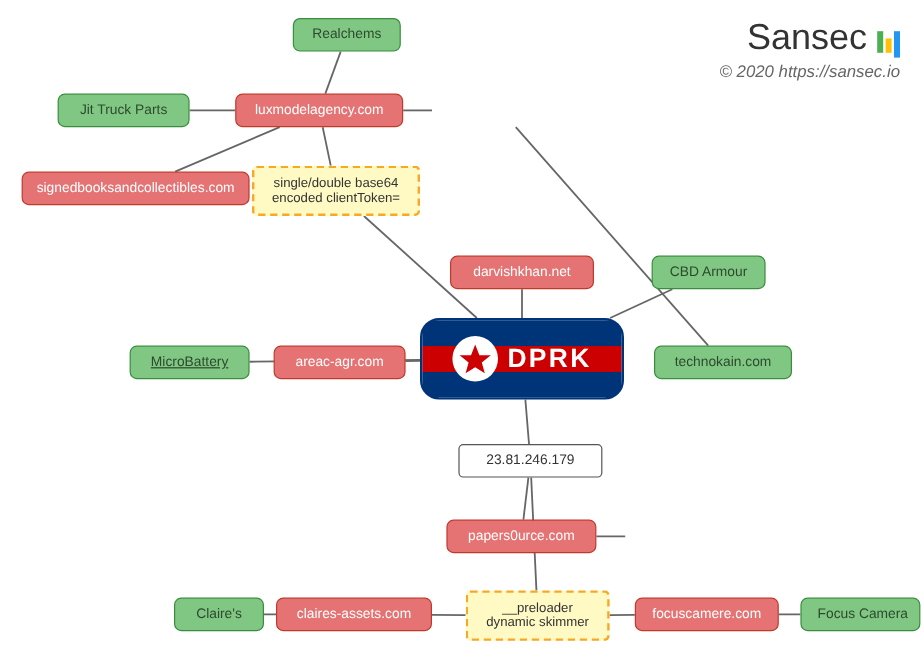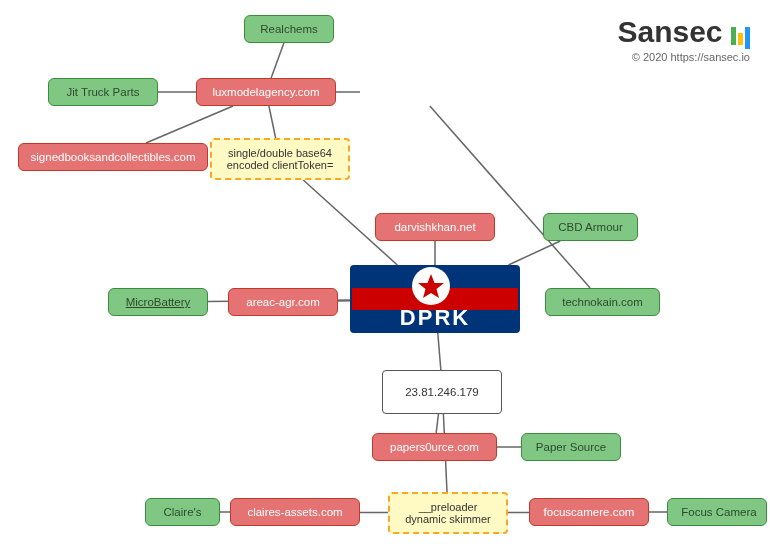--- a/index.html
+++ b/index.html
@@ -61,26 +61,25 @@
       color: #333;
       border-radius: 4px;
     }
     .node-dprk {
       background: linear-gradient(to bottom, #003478 0%, #003478 33%, #cc0001 33%, #cc0001 67%, #003478 67%, #003478 100%);
       border: 2px solid #003478;
       color: #fff;
       font-size: 22px;
       font-weight: bold;
       letter-spacing: 2px;
-      border-radius: 4px;
+      border-radius: 16px;
       padding: 0;
       display: flex;
       align-items: center;
-      justify-content: flex-start;
-      flex-direction: column;
+      justify-content: center;
     }
     .dprk-star {
       width: 38px;
       height: 38px;
       background: #fff;
       border-radius: 50%;
       display: flex;
       align-items: center;
       justify-content: center;
       margin-right: 8px;
@@ -92,36 +91,37 @@
     }
     
     #sansec-logo {
       position: absolute;
       top: 15px;
       right: 20px;
       text-align: right;
     }
     #sansec-logo .logo-text {
       font-size: 30px;
-      font-weight: bold;
+      font-weight: normal;
       color: #333;
     }
     #sansec-logo .logo-bar {
       display: inline-flex;
       gap: 2px;
       margin-left: 4px;
       vertical-align: middle;
     }
     #sansec-logo .bar1 { width: 5px; height: 18px; background: #4caf50; display: inline-block; }
     #sansec-logo .bar2 { width: 5px; height: 12px; background: #ffc107; display: inline-block; margin-top: 6px; }
     #sansec-logo .bar3 { width: 5px; height: 22px; background: #2196f3; display: inline-block; }
     #sansec-logo .logo-sub {
-      font-size: 11px;
+      font-size: 14px;
       color: #666;
       margin-top: 2px;
+      font-style: italic;
     }
   </style>
 </head>
 <body>
 
 <div id="diagram">
 
   <div id="sansec-logo">
     <div>
       <span class="logo-text">Sansec</span>
@@ -186,28 +186,25 @@
       <div class="dprk-star">
         <svg viewBox="0 0 28 28">
           <polygon points="14,2 17.5,11 27,11 19.5,17 22,26 14,21 6,26 8.5,17 1,11 10.5,11" fill="#cc0001"></polygon>
         </svg>
       </div>
       <span>DPRK</span>
     </div>
     <div class="node node-green" style="left: 545px; top: 288px; width: 115px; height: 28px;">
       <span style="white-space: pre-line; text-align: center;">technokain.com</span>
     </div>
-    <div class="node node-white" style="left: 382px; top: 370px; width: 120px; height: 44px;">
+    <div class="node node-white" style="left: 382px; top: 370px; width: 120px; height: 28px;">
       <span style="white-space: pre-line; text-align: center;">23.81.246.179</span>
     </div>
     <div class="node node-red" style="left: 372px; top: 433px; width: 125px; height: 28px;">
       <span style="white-space: pre-line; text-align: center;">papers0urce.com</span>
-    </div>
-    <div class="node node-green" style="left: 521px; top: 433px; width: 100px; height: 28px;">
-      <span style="white-space: pre-line; text-align: center;">Paper Source</span>
     </div>
     <div class="node node-green" style="left: 145px; top: 498px; width: 75px; height: 28px;">
       <span style="white-space: pre-line; text-align: right;">Claire's</span>
     </div>
     <div class="node node-red" style="left: 230px; top: 498px; width: 130px; height: 28px;">
       <span style="white-space: pre-line; text-align: center;">claires-assets.com</span>
     </div>
     <div class="node node-red" style="left: 529px; top: 498px; width: 120px; height: 28px;">
       <span style="white-space: pre-line; text-align: center;">focuscamere.com</span>
     </div>

